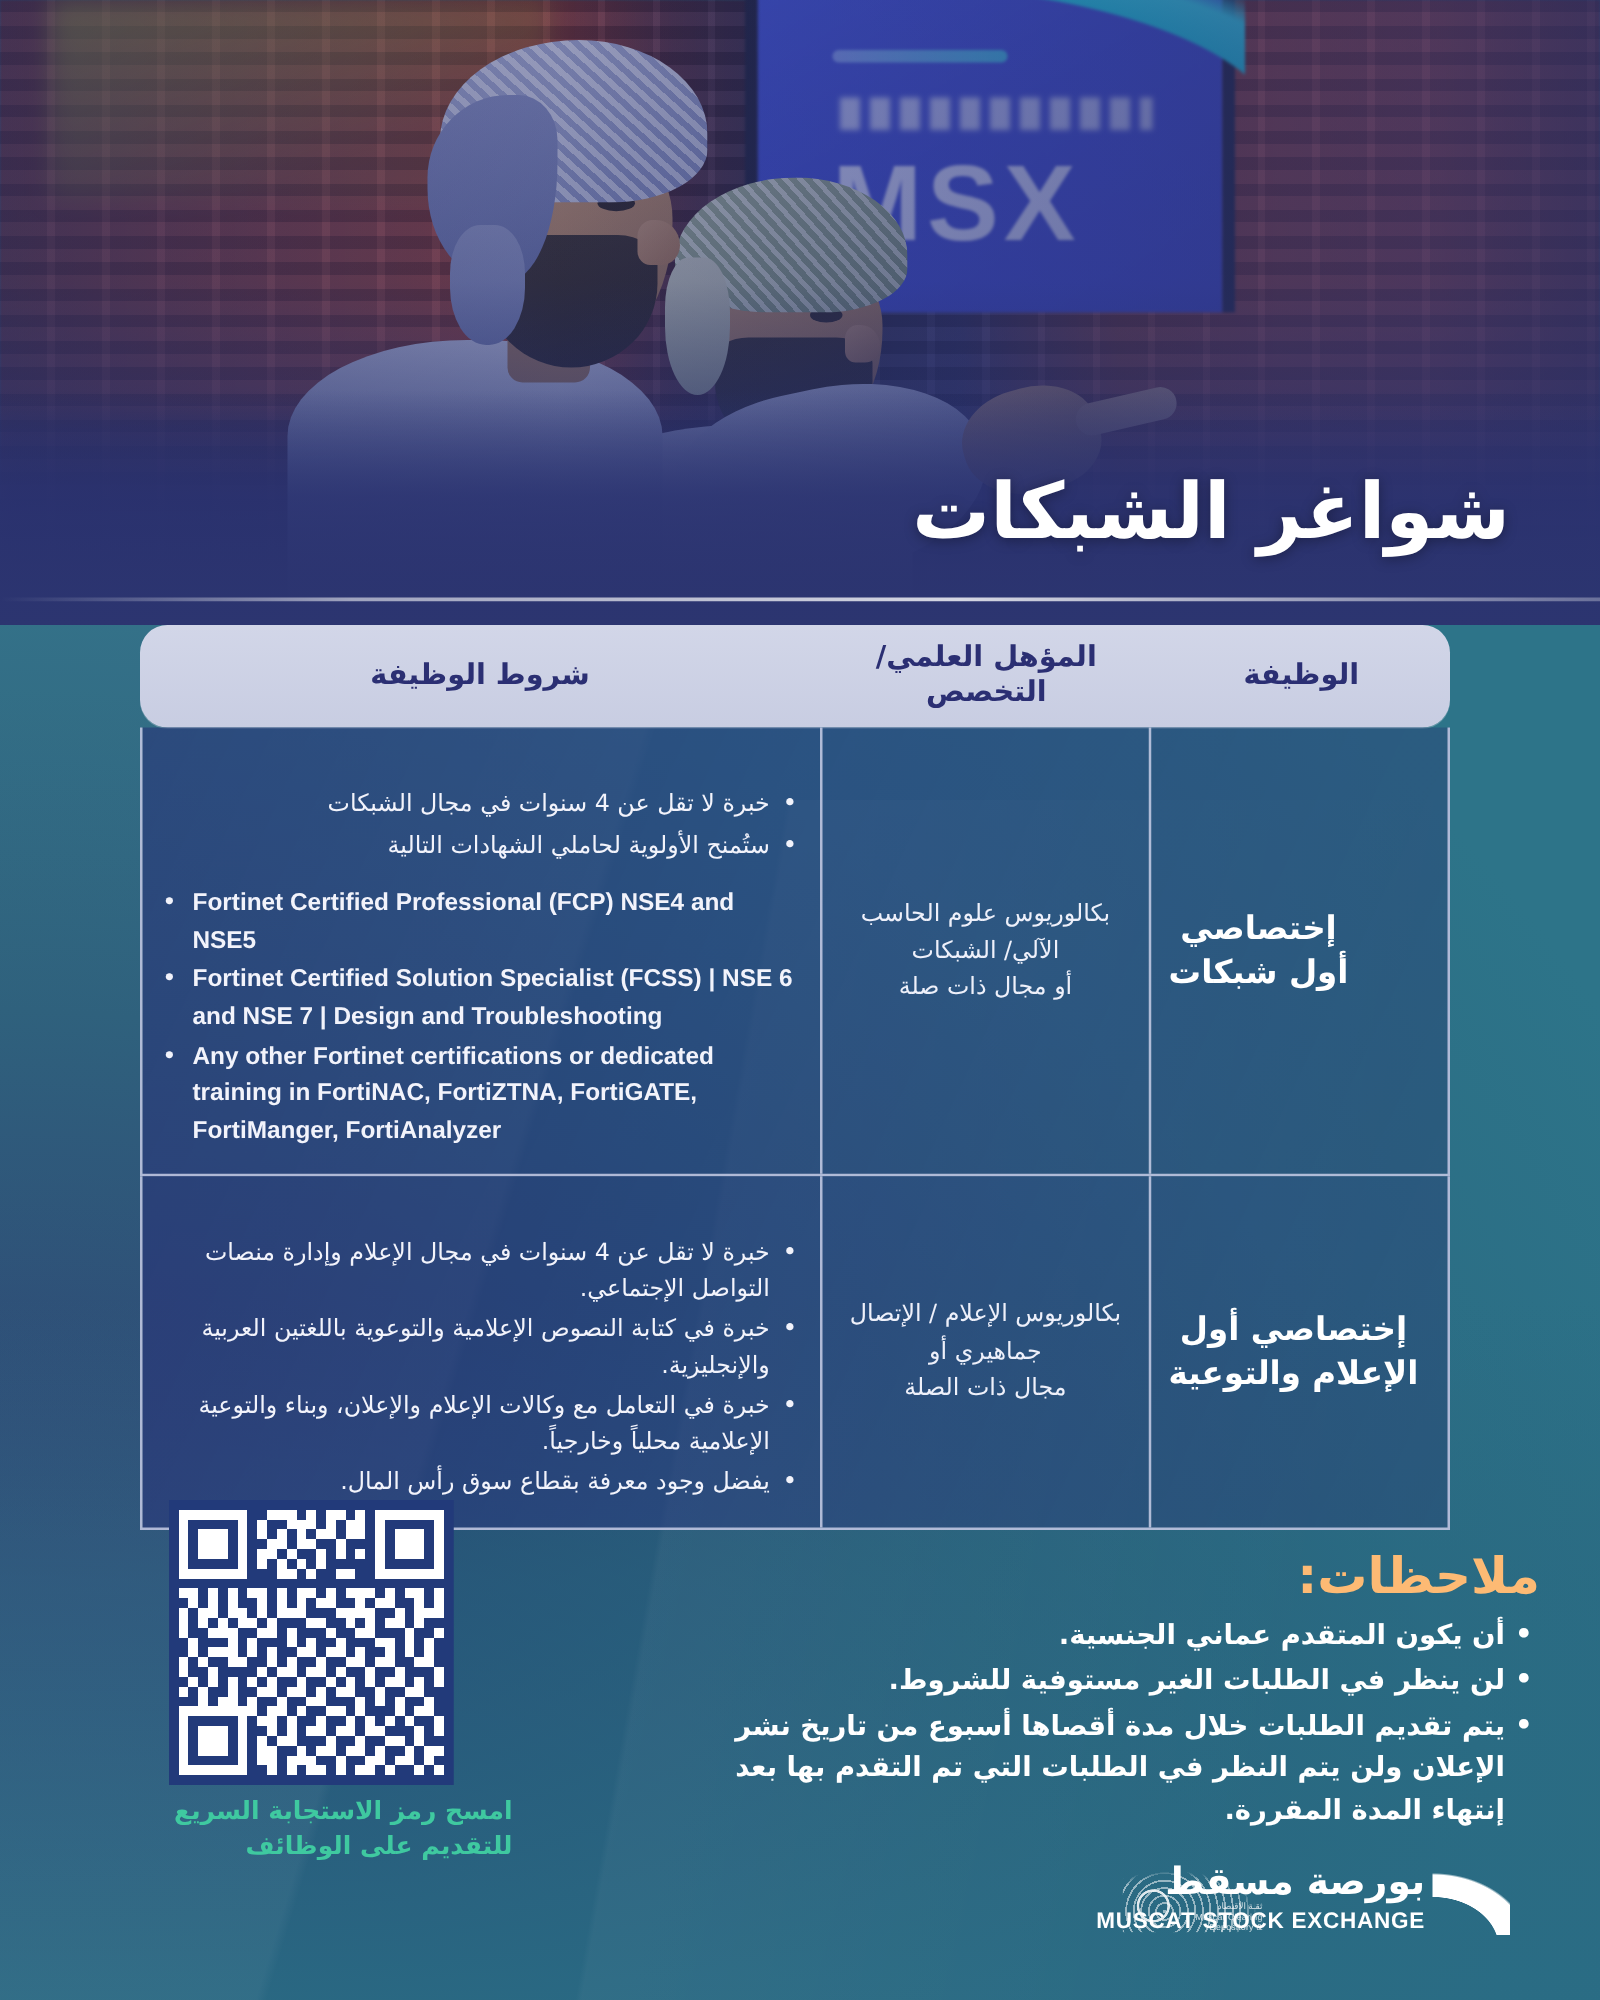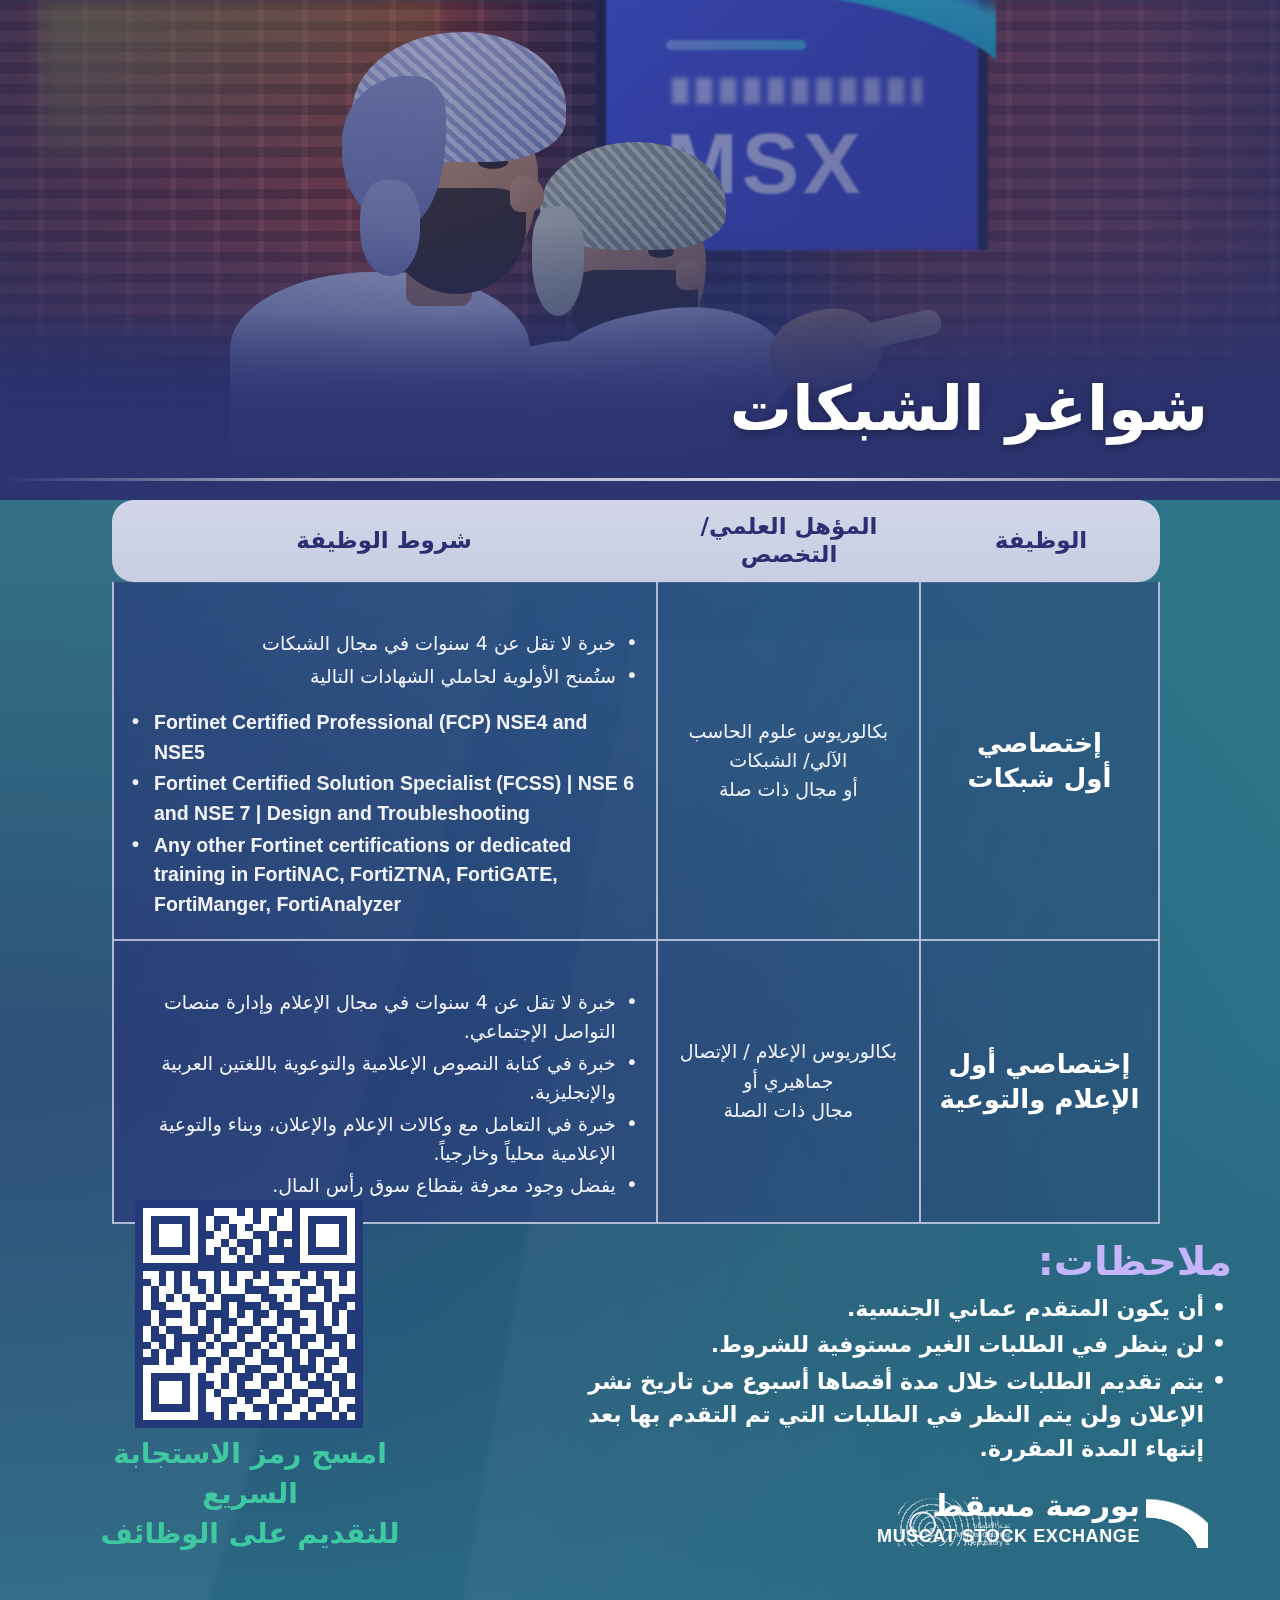--- a/index.html
+++ b/index.html
@@ -253,21 +253,21 @@
   .trow {
     display:flex; direction:rtl;
     border-right:2px solid rgba(200,206,230,.85);
     border-left:2px solid rgba(200,206,230,.85);
     border-bottom:2px solid rgba(200,206,230,.85);
     background:linear-gradient(115deg, rgba(38,46,118,0.55) 0%, rgba(42,54,126,0.48) 45%, rgba(40,62,112,0.42) 100%);
   }
   .trow.r1 { min-height:318px; }
   .trow.r2 { min-height:255px; }
   .td { padding:18px 14px; display:flex; align-items:center; }
-  .td.c-job  { width:238px; justify-content:center; text-align:center; }
+  .td.c-job  { width:238px; justify-content:flex-end; text-align:center; }
   .td.c-qual { width:266px; justify-content:center; text-align:center; border-right:2px solid rgba(200,206,230,.85); border-left:2px solid rgba(200,206,230,.85); }
   .td.c-cond { width:544px; align-items:flex-start; padding-top:16px;margin-top:31px; }
 
   .job-title { color:#fff; font-size:26px; font-weight:800; line-height:1.35; }
   .qual-text { color:#eef0fa; font-size:19px; font-weight:500; line-height:1.55; }
 
   .cond-list { list-style:none; width:100%; direction:rtl; }
   .cond-list li {
     position:relative; color:#f2f3fb; font-size:19px; line-height:1.5;
     padding-right:26px; margin-bottom:4px; text-align:right;
@@ -280,36 +280,36 @@
     text-align:left; padding-right:0; padding-left:26px;
     font-size:19.5px; line-height:1.52; margin-bottom:2px;
     font-family:"Liberation Sans",sans-serif;
     font-weight:bold;
   }
   .cond-list.ltr li::before { right:auto; left:4px; }
   .cond-sep { height:14px; }
 
   
   .notes { position:absolute; right:48px; top:1238px; width:680px; direction:rtl; text-align:right; }
-  .notes-h { color:#c4b5fd; font-size:40px; font-weight:800; margin-bottom:8px; }
+  .notes-h { color:#fdba74; font-size:40px; font-weight:800; margin-bottom:8px; }
   .notes-list { list-style:none; }
   .notes-list li {
     position:relative; color:#ffffff; font-size:22px; font-weight:600;
     line-height:1.52; padding-right:28px; margin-bottom:3px;
   }
   .notes-list li::before {
     content:"•"; position:absolute; right:6px; top:-1px; font-size:22px; color:#fff;
   }
 
   
   .qr-box { position:absolute; left:135px; top:1200px; width:228px; height:228px; }
   .qr-box svg { display:block; width:228px; height:228px; }
   .qr-cap {
     position:absolute; left:90px; top:1434px; width:320px;
-    text-align:center; color:#3fc9a0; font-size:28px; font-weight:600; line-height:1.42;
+    text-align:right; color:#3fc9a0; font-size:20px; font-weight:600; line-height:1.42;
     direction:rtl;
   }
 
   
   .logo { position:absolute; right:72px; bottom:52px; display:flex; align-items:center; direction:rtl; gap:6px; }
   .logo-mark { position:relative; width:62px; height:58px; }
   .logo-mark .swoosh {
     position:absolute; inset:0;
     background:radial-gradient(ellipse 170% 140% at 0% 118%, rgba(0,0,0,0) 50%, #ffffff 50.6%, #ffffff 72%, rgba(255,255,255,0) 74%);
   }

